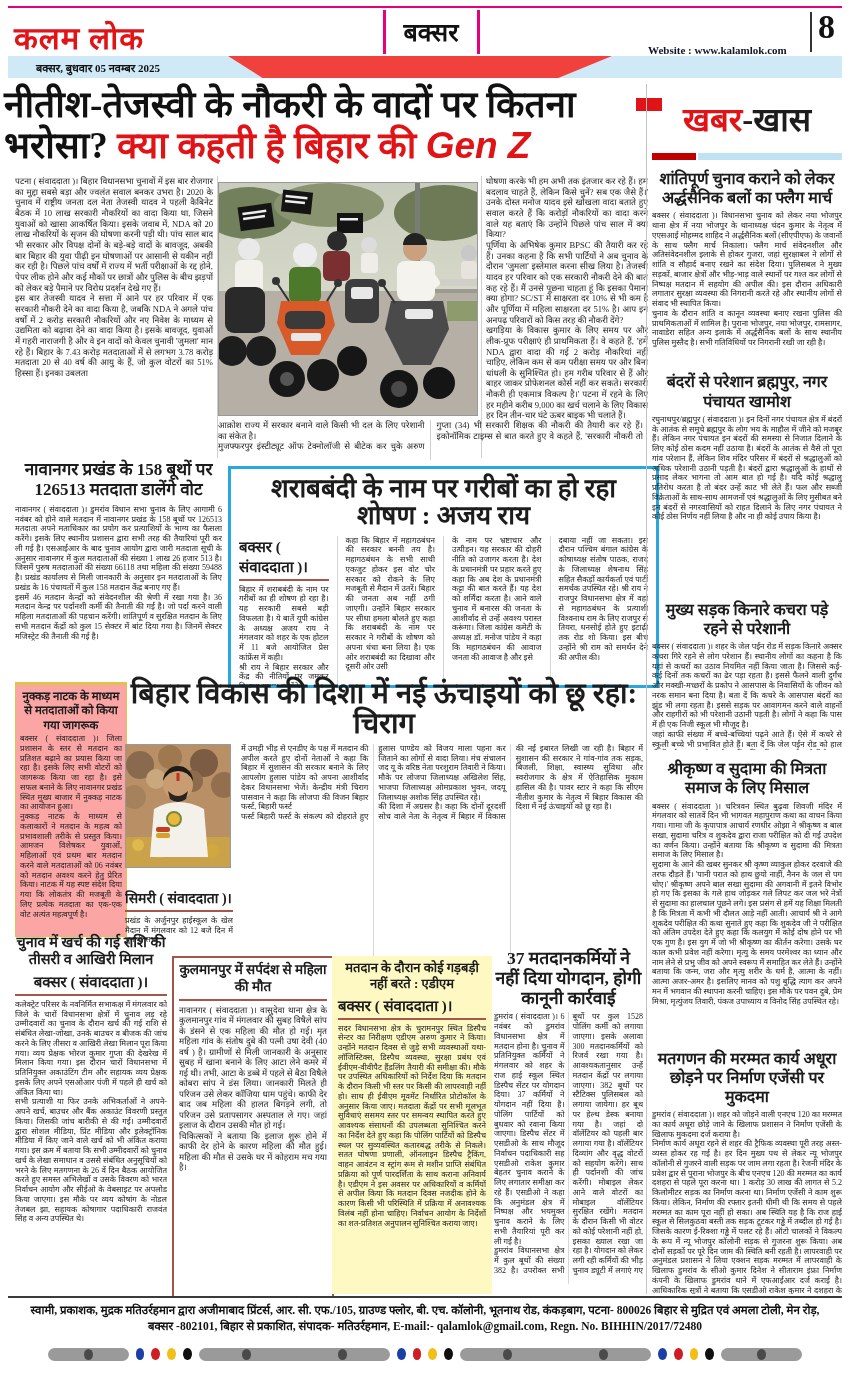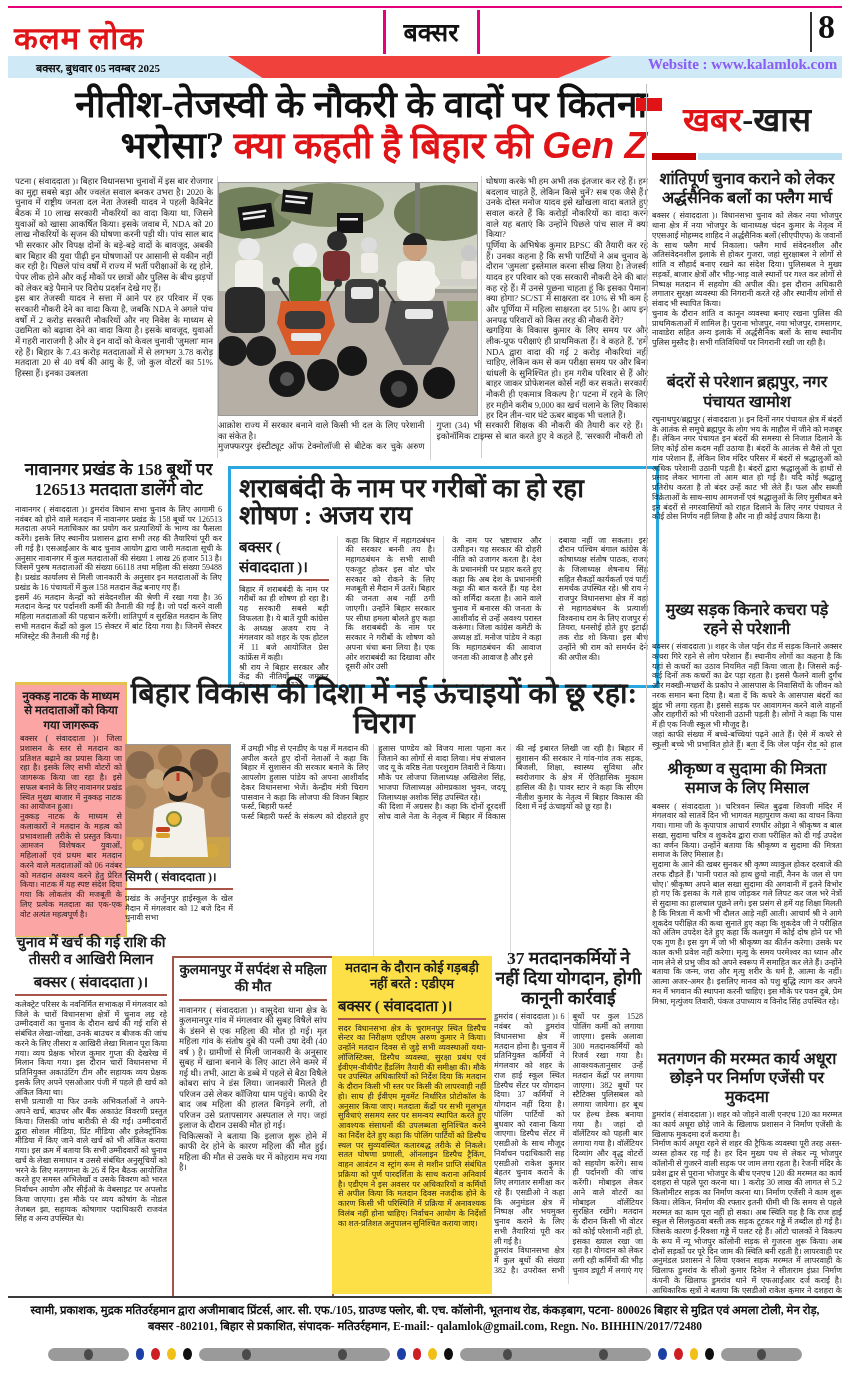--- a/index.html
+++ b/index.html
@@ -10,64 +10,64 @@
   .topline{left:8px;top:6px;width:834px;height:2px;background:#e6007e;}
   
   .logo{left:14px;top:16px;font-size:31px;font-weight:700;color:#e01317;letter-spacing:1px;}
   .edition{left:386px;top:14px;width:90px;text-align:center;font-size:25px;font-weight:700;color:#111;}
   .ed-bar{top:10px;width:3px;height:44px;background:#e6007e;}
   .pageno-sep{left:810px;top:12px;width:2px;height:40px;background:#333;}
   .pageno{left:818px;top:8px;font-size:34px;font-weight:700;color:#111;}
   
   .datebar{left:8px;top:56px;width:834px;height:22px;background:#cfe9f6;}
   .dateline{left:36px;top:60px;font-size:11px;font-weight:700;color:#111;}
-  .website{left:648px;top:56px;font-size:15px;font-weight:700;color:#8b5cf6;}
+  .website{left:648px;top:44px;font-size:11px;font-weight:700;color:#0f172a;}
   .trapezoid{left:228px;top:56px;width:384px;height:22px;background:#f0413c;
     clip-path:polygon(0 0,100% 0,86% 100%,9% 100%);}
   
-  .lead-hl{left:13px;top:84px;width:634px;text-align:right;font-weight:700;line-height:1.12;font-size:37px;color:#111;}
+  .lead-hl{left:4px;top:84px;width:634px;text-align:left;font-weight:700;line-height:1.12;font-size:37px;color:#111;}
   .lead-hl .red{color:#e01317;}
   .genz{font-style:italic;font-family:"Liberation Sans",sans-serif;}
   .red-dash{left:636px;top:98px;width:26px;height:13px;background:#e01317;}
   
   .bt{font-size:8px;line-height:1.22;text-align:justify;white-space:pre-line;overflow:hidden;}
   .bt9{font-size:8.6px;line-height:1.24;text-align:justify;white-space:pre-line;overflow:hidden;}
   .byline{font-weight:700;font-size:15px;}
   .rule{height:2px;background:#a8554a;margin:3px 0 4px 0;}
   
   .lead-left{left:15px;top:176px;width:198px;height:282px;padding-right:4px;border-right:1px solid #cfcfcf;}
   .lead-right{left:481px;top:176px;width:162px;height:282px;padding-left:4px;border-left:1px solid #cfcfcf;}
   .lead-photo{left:218px;top:182px;width:258px;height:232px;border:1px solid #999;overflow:hidden;}
   .lead-below{left:218px;top:420px;width:425px;height:40px;column-count:2;column-gap:12px;column-rule:1px solid #cfcfcf;}
   
   .nawanagar{left:15px;top:460px;width:207px;height:218px;}
   .nawanagar h3{margin:0 0 4px 0;font-size:17px;line-height:1.2;text-align:center;font-weight:700;}
   
   .shbox{left:228px;top:466px;width:409px;height:206px;border:3px solid #29a8e0;padding:6px 8px 4px 8px;}
-  .shbox h2{margin:0 0 6px 0;font-size:26px;text-align:left;font-weight:700;line-height:1.05;}
+  .shbox h2{margin:0 0 6px 0;font-size:26px;text-align:center;font-weight:700;line-height:1.05;}
   .shcols{display:flex;gap:8px;height:150px;overflow:hidden;}
   .shcol{flex:1;overflow:hidden;}
   .shcol+.shcol{border-left:1px solid #d7d7d7;padding-left:8px;}
   
   .chirag{left:125px;top:678px;width:518px;height:276px;}
   .chirag h2{margin:0 0 5px 0;font-size:29px;font-weight:700;line-height:1.05;text-align:center;}
   .ch-row{display:flex;gap:8px;height:226px;overflow:hidden;}
   .ch-photo-col{width:108px;flex:none;}
   .ch-photo{width:104px;height:122px;border:1px solid #999;overflow:hidden;}
-  .ch-caption{font-weight:700;font-size:12px;margin-top:0;}
+  .ch-caption{font-weight:700;font-size:14px;margin-top:20px;}
   .ch-body{flex:1;column-count:3;column-gap:10px;column-rule:1px solid #d7d7d7;}
   
   .nukkad{left:15px;top:682px;width:102px;height:243px;background:#fca5a5;border:1px solid #e2c14d;border-top:3px solid #e2c14d;padding:4px;}
   .nukkad h4{margin:0 0 2px 0;font-size:11.5px;text-align:center;font-weight:700;line-height:1.25;}
   
   .kharch{left:15px;top:934px;width:152px;height:358px;}
   .kharch h4{margin:0 0 2px 0;font-size:14.5px;text-align:center;font-weight:700;line-height:1.2;}
   .sarp{left:172px;top:956px;width:148px;height:330px;border:2px solid #a35648;padding:4px 5px;}
   .sarp h4{margin:0 0 2px 0;font-size:13.5px;text-align:center;font-weight:700;line-height:1.25;}
-  .adm{left:332px;top:956px;width:148px;height:330px;background:#fde047;padding:4px 6px;}
+  .adm{left:332px;top:956px;width:148px;height:330px;background:#fef9c3;padding:4px 6px;}
   .adm h4{margin:0 0 2px 0;font-size:13px;text-align:center;font-weight:700;line-height:1.25;}
   .yogdan{left:494px;top:948px;width:149px;height:344px;}
   .yogdan h3{margin:0 0 4px 0;font-size:17.5px;font-weight:700;line-height:1.15;text-align:center;}
   .yg-body{column-count:2;column-gap:8px;column-rule:1px solid #d7d7d7;height:272px;overflow:hidden;}
   
   .right-sep{left:646px;top:84px;width:1px;height:1210px;background:#c2c2c2;}
   .rightcol{left:652px;top:84px;width:190px;height:1210px;overflow:hidden;}
   .kk-title{text-align:center;font-size:33px;font-weight:700;margin:12px;}
   .kk-title .red{color:#e01317;}
   .kk-bar{display:flex;height:7px;margin-top:4px;}

